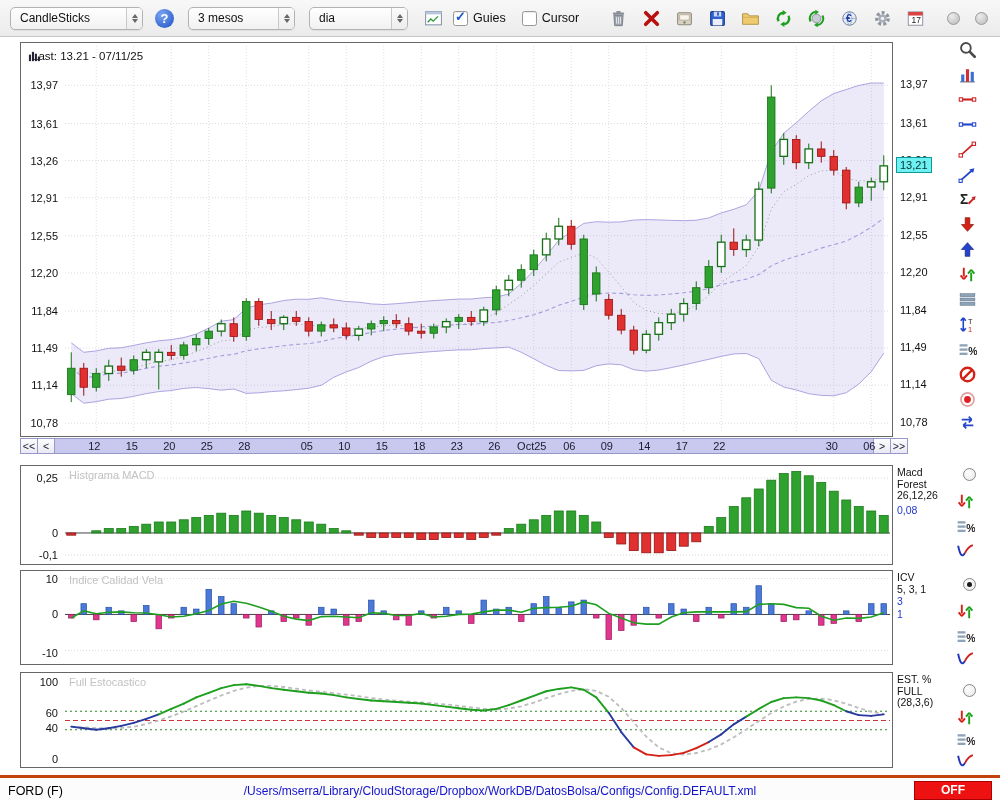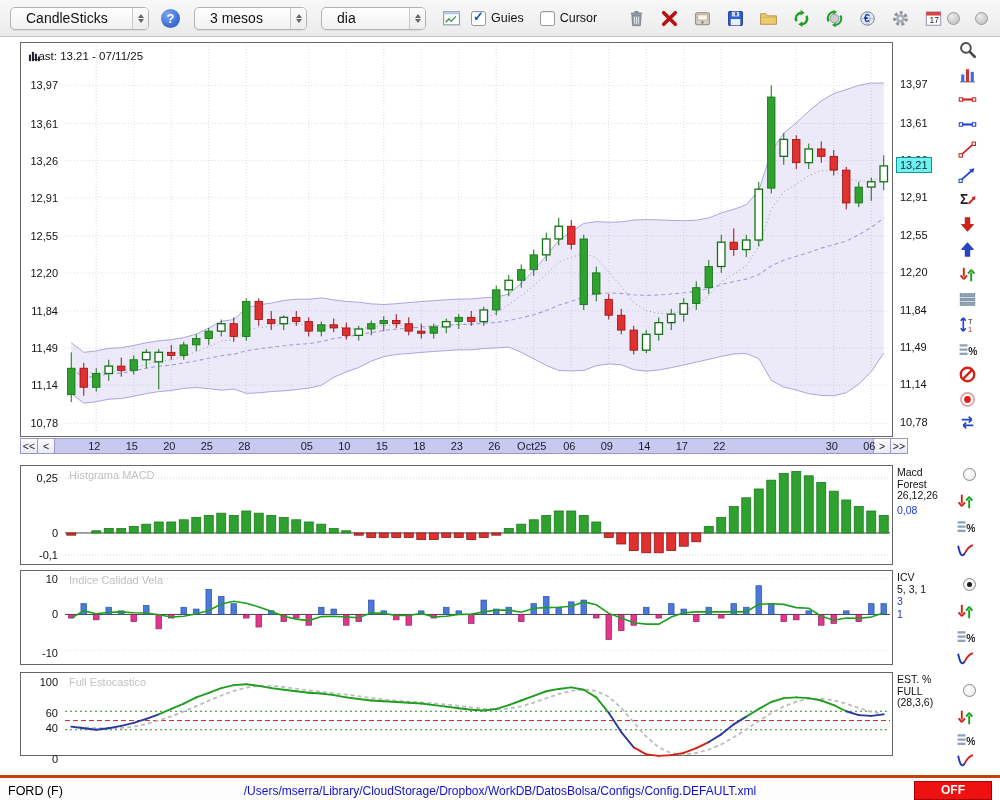--- a/index.html
+++ b/index.html
@@ -3,21 +3,21 @@
 <meta charset="utf-8">
 <style>
   html,body{margin:0;padding:0;background:#fff;}
   .screen{position:relative;width:1000px;height:800px;background:#fff;overflow:hidden;
           font-family:"Liberation Sans",sans-serif;color:#111;}
   
   .toolbar{position:absolute;top:0;left:0;right:0;height:37px;
            background:linear-gradient(#f8f8f8,#ebebeb);border-bottom:1px solid #c6c6c6;
            display:flex;align-items:center;padding:0 10px;box-sizing:border-box;}
   .popup{display:inline-flex;align-items:center;height:21px;background:linear-gradient(#ffffff,#f1f1f1);
-         border:1px solid #b3b3b3;border-radius:5px;font-size:14px;padding-left:15px;
+         border:1px solid #b3b3b3;border-radius:5px;font-size:12px;padding-left:9px;
          box-shadow:0 1px 1px rgba(0,0,0,.07);white-space:nowrap;gap:24px;}
   .caps{width:15px;height:21px;margin-left:8px;border-left:1px solid #c9c9c9;display:flex;
         flex-direction:column;align-items:center;justify-content:center;gap:1px;
         background:linear-gradient(#fbfbfb,#ededed);border-radius:0 4px 4px 0;}
   .caps .up{width:0;height:0;border-left:3.5px solid transparent;border-right:3.5px solid transparent;border-bottom:4.5px solid #666;}
   .caps .dn{width:0;height:0;border-left:3.5px solid transparent;border-right:3.5px solid transparent;border-top:4.5px solid #666;}
   .helpbtn{width:19px;height:19px;border-radius:50%;margin:0 14px 0 12px;
            background:radial-gradient(circle at 35% 30%,#7aa4f2,#1c4fc4);color:#fff;
            font-weight:bold;font-size:13px;text-align:center;line-height:19px;}
   .cbwrap{display:inline-flex;align-items:center;gap:5px;font-size:12.5px;margin-right:16px;}
@@ -26,21 +26,21 @@
   .tb-icons{display:flex;align-items:center;gap:14px;margin-left:14px;}
   .icon{display:inline-flex;align-items:center;justify-content:center;}
   .win-dots{margin-left:auto;display:flex;gap:15px;padding-right:2px;}
   .dot{width:11px;height:11px;border-radius:50%;border:1px solid #9a9a9a;
        background:radial-gradient(circle at 35% 30%,#ececec,#b9b9b9);}
   
   .panel{position:absolute;border:1px solid #666;background:#fff;box-sizing:border-box;}
   #main-box{left:20px;top:42px;width:873px;height:395px;}
   #macd-box{left:20px;top:465px;width:873px;height:100px;}
   #icv-box{left:20px;top:570px;width:873px;height:95px;}
-  #stoch-box{left:20px;top:672px;width:873px;height:84px;}
+  #stoch-box{left:20px;top:672px;width:873px;height:96px;}
   .panel svg{position:absolute;left:0;top:0;}
   .ylabels{position:absolute;left:0;top:0;width:40px;height:100%;}
   .ylab{position:absolute;right:3px;font-size:11px;color:#111;white-space:nowrap;}
   #main-yr{position:absolute;left:897px;top:42px;width:46px;height:395px;}
   #main-yr .ylab{left:3px;right:auto;}
   .ptitle{position:absolute;left:48px;top:3px;font-size:11px;color:#c2c2c2;}
   .last-label{position:absolute;left:6px;top:7px;display:flex;align-items:center;gap:5px;font-size:11.5px;color:#111;}
   #last-tag{position:absolute;left:896px;background:#70f0f0;border:1px solid #0a9a9a;
             font-size:11px;padding:0 3px;line-height:14px;color:#033;}
   

